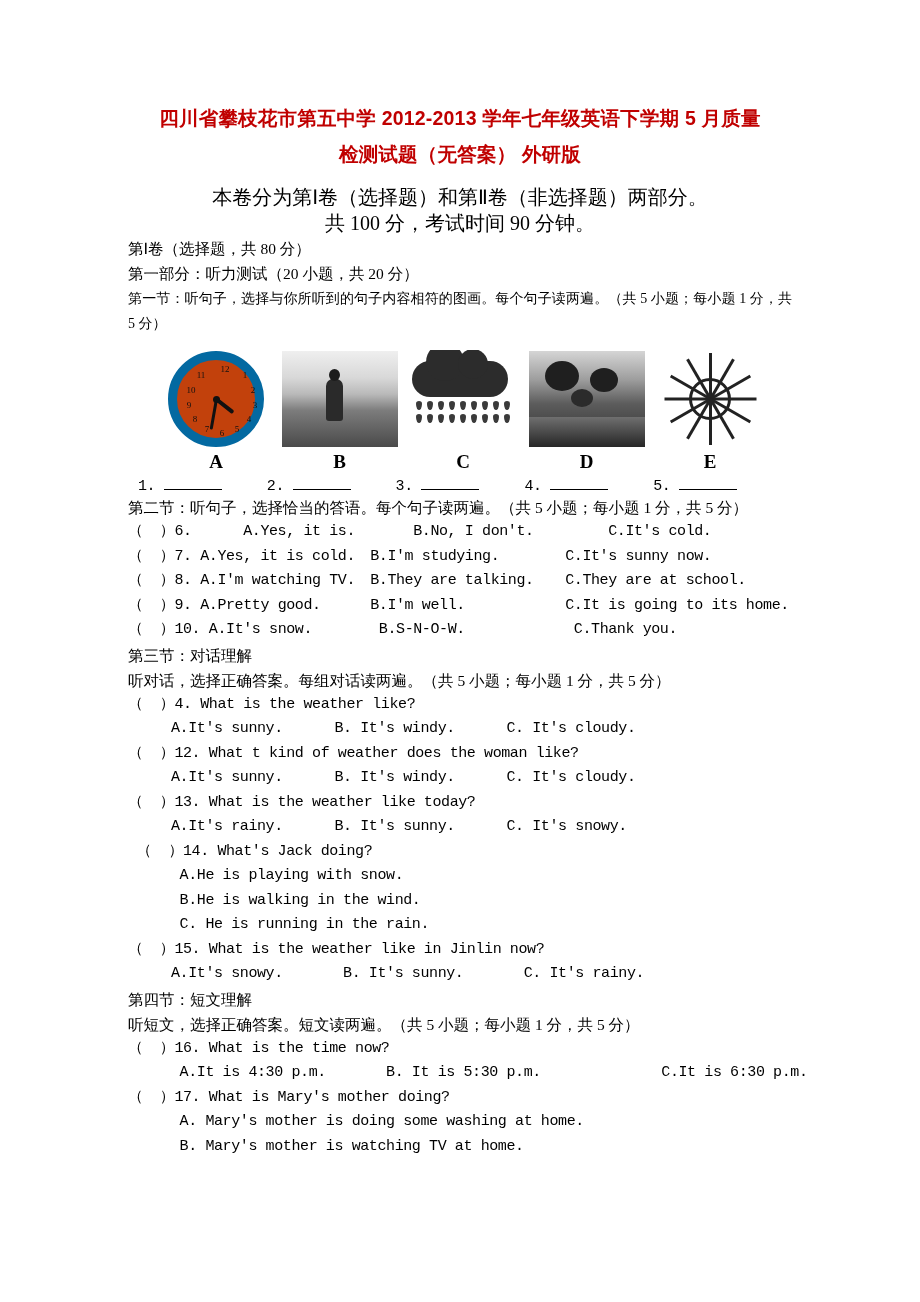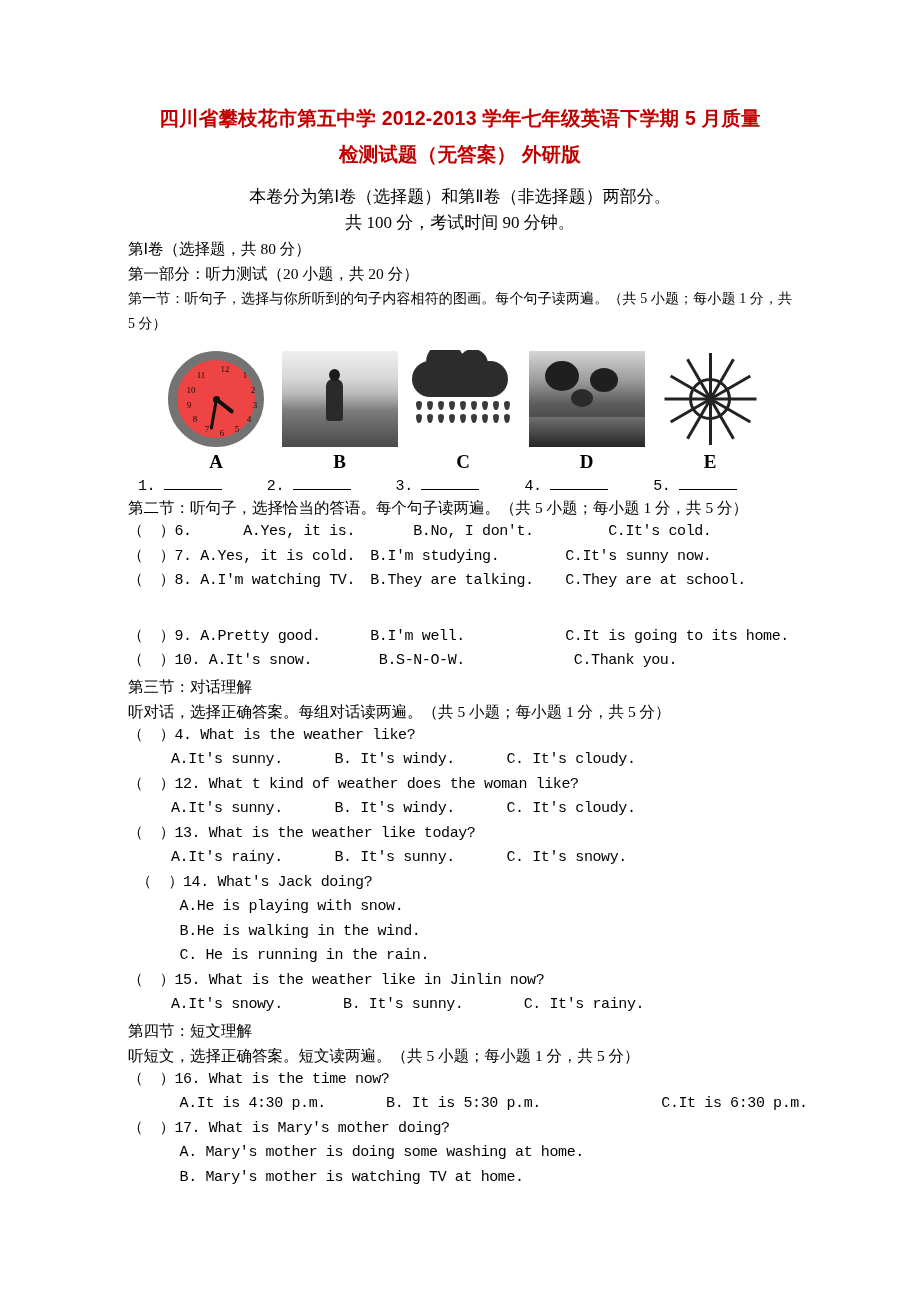--- a/index.html
+++ b/index.html
@@ -26,21 +26,21 @@
     font-family: "Liberation Sans", sans-serif;
     font-weight: bold;
     font-size: 19.5px;
     line-height: 36px;
     color: #c00000;
     margin: 0 0 2px 0;
     letter-spacing: 0.2px;
   }
   .center-line {
     text-align: center;
-    font-size: 17px;
+    font-size: 20px;
     line-height: 26px;
     margin: 0;
   }
   .center-line.first { margin-top: 12px; }
   .para {
     font-size: 14px;
     line-height: 25px;
     margin: 0;
     text-align: justify;
   }
@@ -139,22 +139,22 @@
     content: "";
     position: absolute;
     left: 0; bottom: 0;
     width: 116px; height: 30px;
     background: linear-gradient(180deg,#6f6f6f,#262626);
   }
   
   .clock {
     width: 96px; height: 96px;
     border-radius: 50%;
-    background: #ef4444;
-    border: 9px solid #737373;
+    background: #c2410c;
+    border: 9px solid #0369a1;
     position: relative;
     box-sizing: border-box;
   }
   .clock .hand-h, .clock .hand-m {
     position: absolute;
     background: #111;
     transform-origin: bottom center;
     border-radius: 2px;
   }
   .clock .hand-h {
@@ -354,21 +354,21 @@
     <div class="ans"><span>4.</span> <span class="u"></span></div>
     <div class="ans"><span>5.</span> <span class="u"></span></div>
   </div>
 
   <p class="sec-line">第二节：听句子，选择恰当的答语。每个句子读两遍。（共 5 小题；每小题 1 分，共 5 分）</p>
 
   <div>
     <p class="opt-line"><span>（  ）6.</span> <span style="display:inline-block;width:170px;margin-left:43px;">A.Yes, it is.</span><span style="display:inline-block;width:195px;">B.No, I don't.</span><span>C.It's cold.</span></p>
     <p class="opt-line"><span>（  ）7.</span> <span style="display:inline-block;width:170px;">A.Yes, it is cold.</span><span style="display:inline-block;width:195px;">B.I'm studying.</span><span>C.It's sunny now.</span></p>
     <p class="opt-line"><span>（  ）8.</span> <span style="display:inline-block;width:170px;">A.I'm watching TV.</span><span style="display:inline-block;width:195px;">B.They are talking.</span><span>C.They are at school.</span></p>
-    <p class="opt-line"><span>（  ）9.</span> <span style="display:inline-block;width:170px;">A.Pretty good.</span><span style="display:inline-block;width:195px;margin-top:31px;">B.I'm well.</span><span>C.It is going to its home.</span></p>
+    <p class="opt-line"><span>（  ）9.</span> <span style="display:inline-block;width:170px;">A.Pretty good.</span><span style="display:inline-block;width:195px;">B.I'm well.</span><span>C.It is going to its home.</span></p>
     <p class="opt-line"><span>（  ）10.</span> <span style="display:inline-block;width:170px;">A.It's snow.</span><span style="display:inline-block;width:195px;">B.S-N-O-W.</span><span>C.Thank you.</span></p>
   </div>
 
   <p class="sec-line">第三节：对话理解</p>
   <p class="sec-line">听对话，选择正确答案。每组对话读两遍。（共 5 小题；每小题 1 分，共 5 分）</p>
 
   <div>
     <p class="opt-line">（  ）4. What is the weather like?</p>
     <p class="opt-line">     A.It's sunny.      B. It's windy.      C. It's cloudy.</p>
     <p class="opt-line">（  ）12. What t kind of weather does the woman like?</p>

